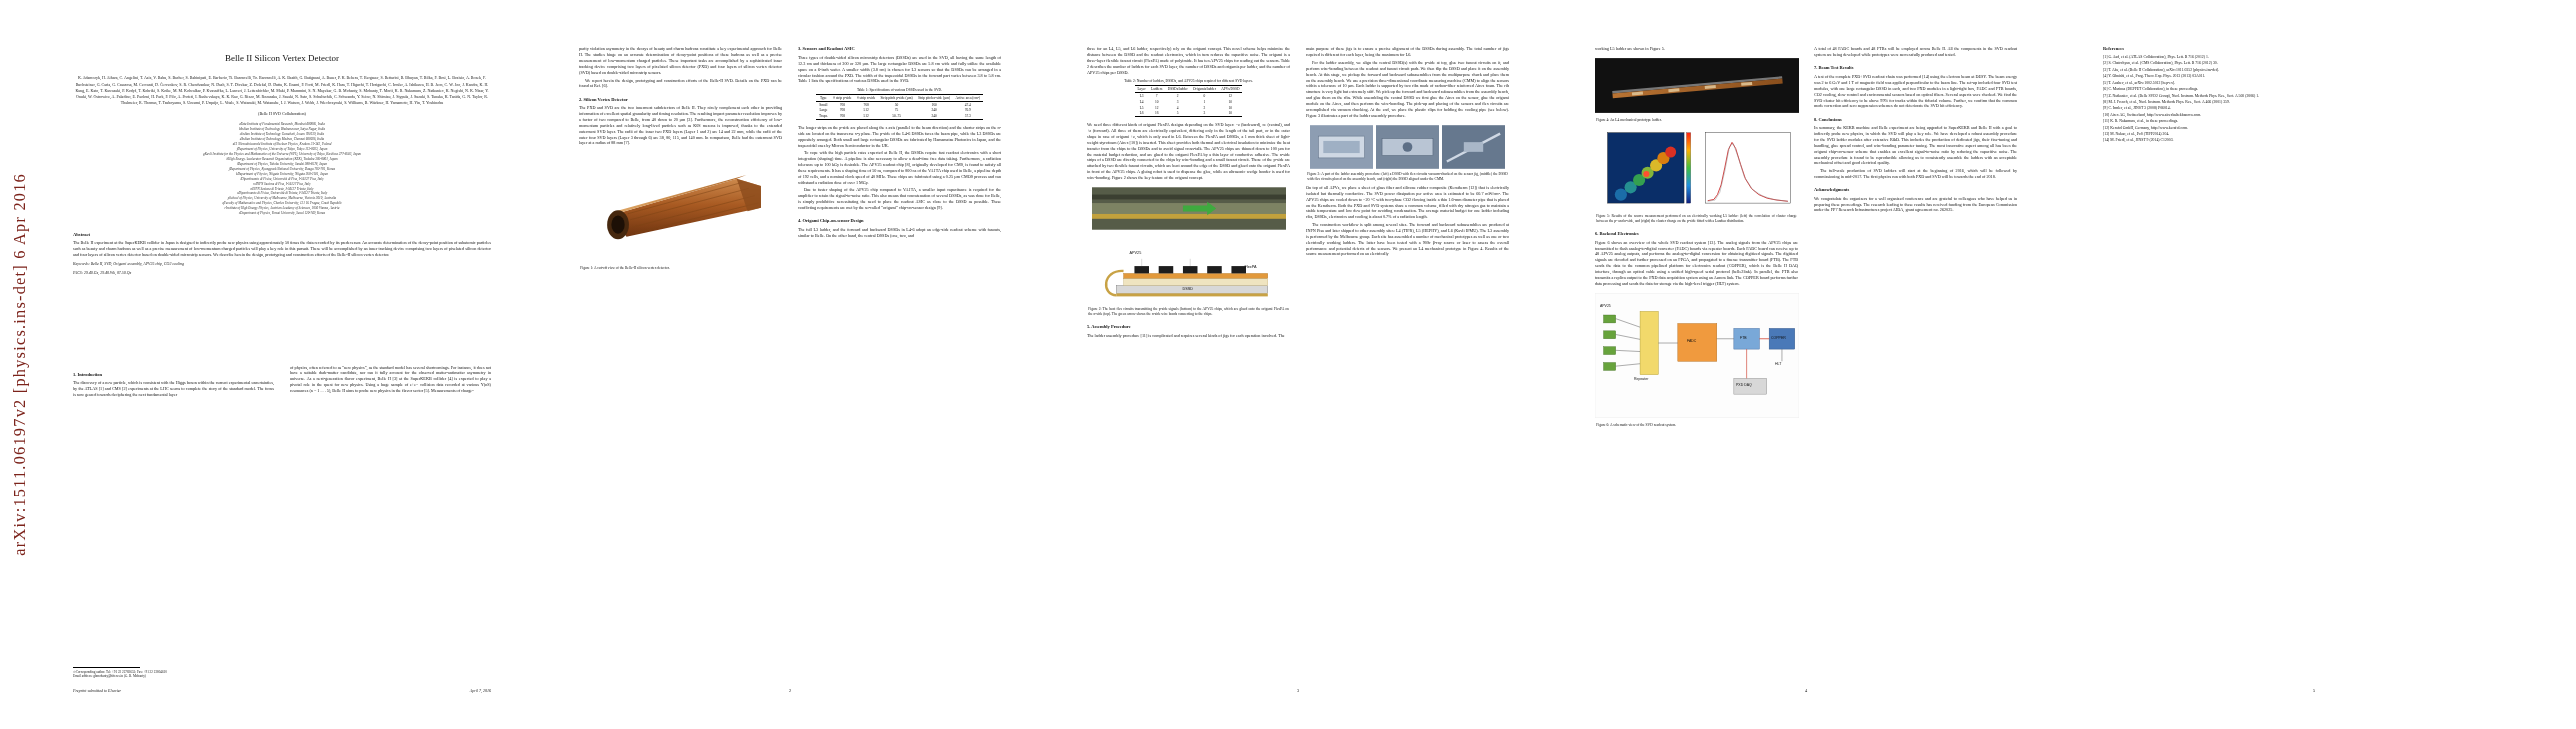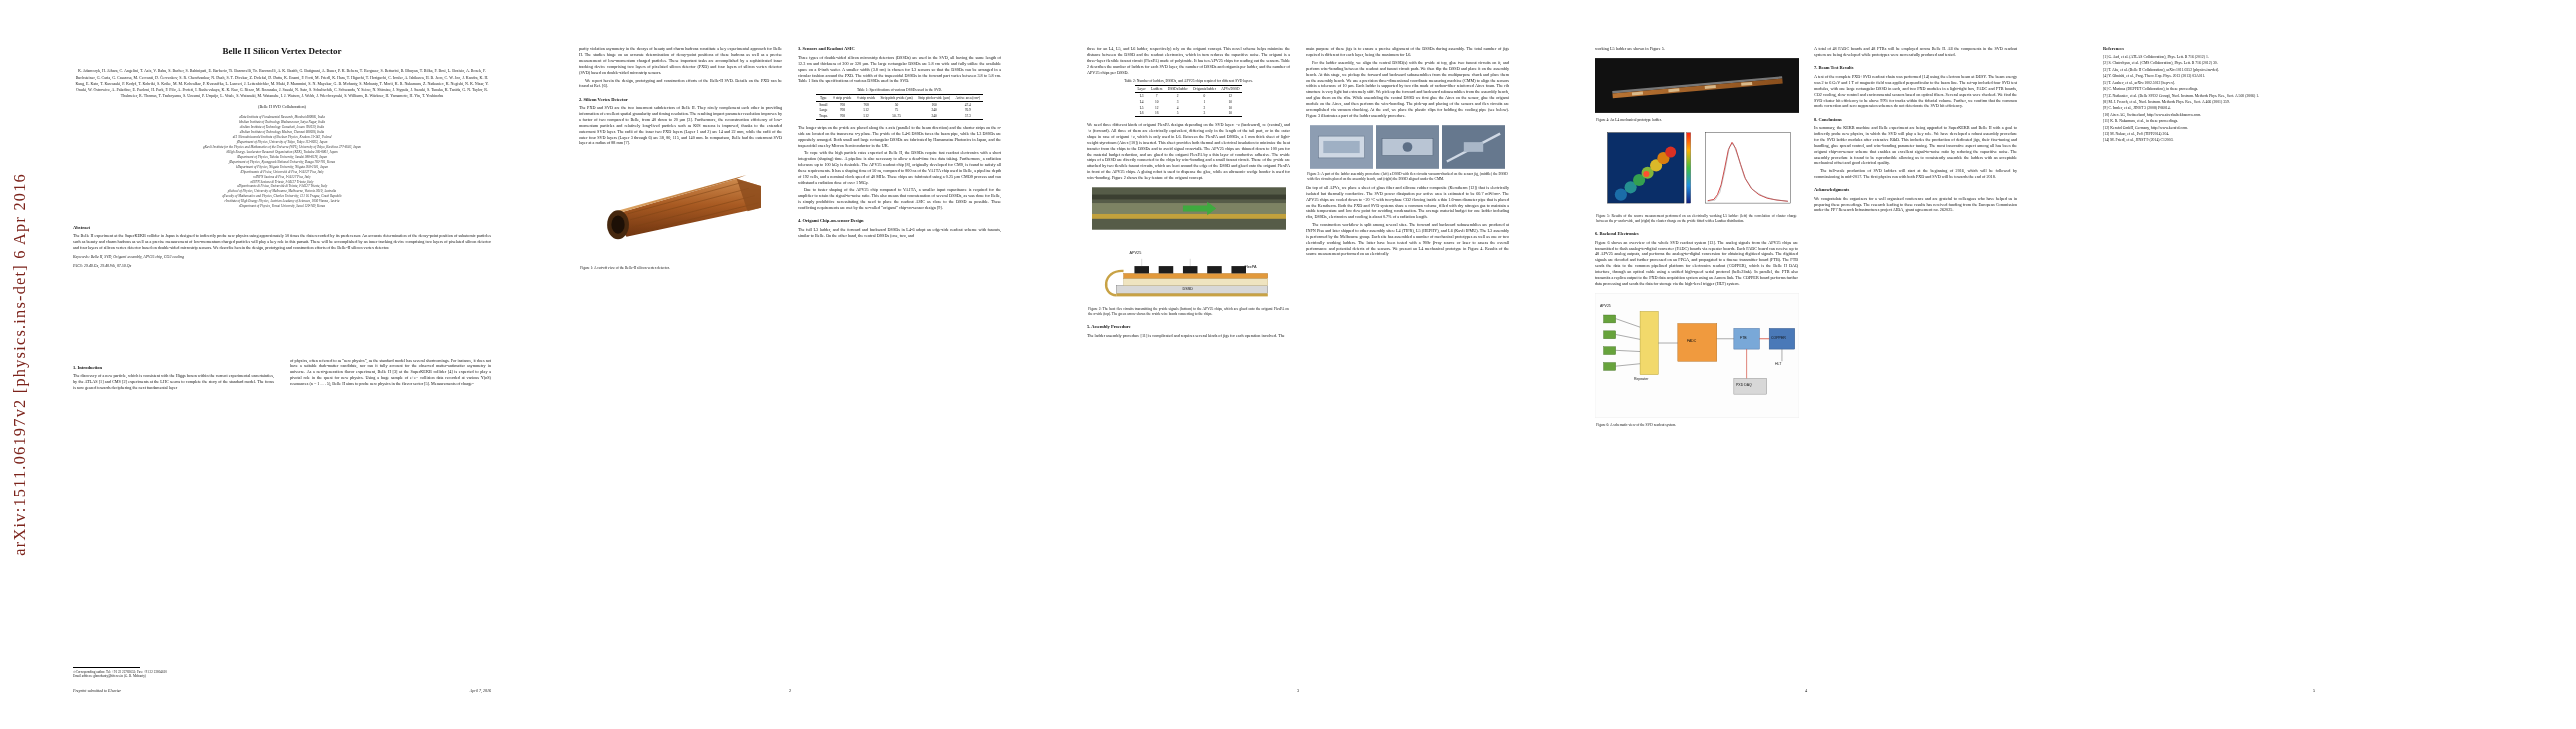--- a/index.html
+++ b/index.html
@@ -4,21 +4,21 @@
 <style>
 *{margin:0;padding:0;box-sizing:border-box;}
 html,body{width:2576px;height:729px;}
 body{position:relative;background:#ffffff;font-family:"Liberation Serif","DejaVu Serif",serif;color:#111;overflow:hidden;}
 .stamp{position:absolute;left:2.4px;top:0;width:35px;height:729px;display:flex;align-items:center;justify-content:center;}
 .stamp span{writing-mode:vertical-rl;transform:rotate(180deg);font-family:"Liberation Serif",serif;font-size:16.4px;letter-spacing:1.2px;color:#7c231b;white-space:nowrap;}
 .page{position:absolute;top:19.4px;width:486px;height:690px;background:#fff;}
 #p1{left:39px;} #p2{left:547px;} #p3{left:1055px;} #p4{left:1563px;} #p5{left:2071px;}
 .inner{position:relative;width:100%;height:100%;padding:27px 32px 24px;}
 .inner1{padding:27px 34px 24px;}
-.title{text-align:center;font-size:9px;font-weight:bold;margin-top:0;}
+.title{text-align:center;font-size:9px;font-weight:normal;margin-top:7px;}
 .authors{margin:12px 1.2px 0;font-size:4px;line-height:1.55;text-align:center;color:#222;}
 .collab{margin-top:4.3px;text-align:center;font-size:4.1px;}
 .affils{margin-top:6.7px;text-align:center;}
 .affil{font-style:italic;font-size:3.3px;line-height:1.5;color:#333;}
 .absh{margin-top:16px;font-size:4.6px;font-weight:bold;}
 .abst{margin-top:3px;font-size:4.2px;line-height:1.42;text-align:justify;}
 .kw{margin-top:4.3px;font-size:3.9px;font-style:italic;color:#222;}
 .cols{display:flex;gap:16px;}
 .cols-intro{margin-top:90px;}
 .col{flex:1 1 0;min-width:0;}

